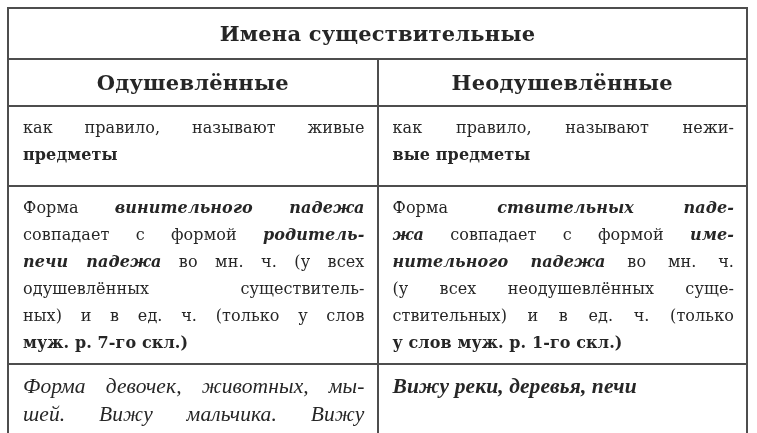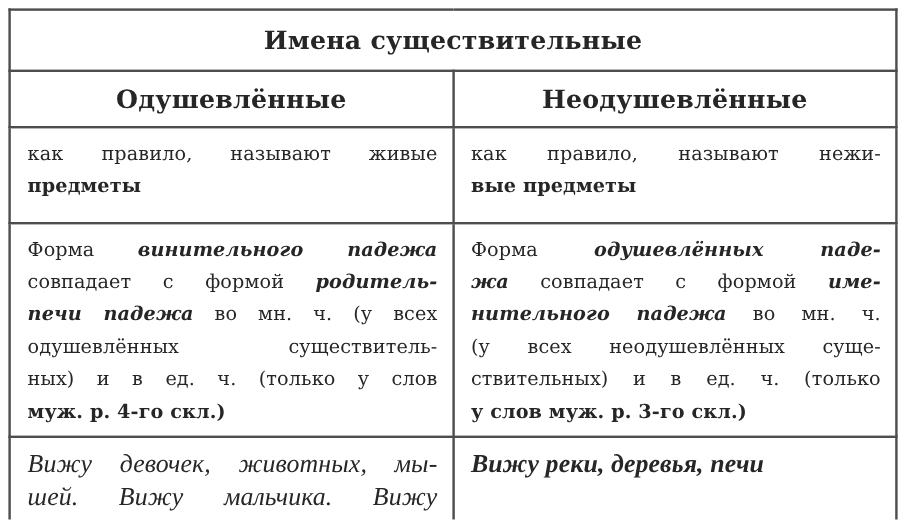--- a/index.html
+++ b/index.html
@@ -81,34 +81,34 @@
           <div class="line"><span>вые предметы</span></div>
         </td>
   </tr>
   <tr class="row-rule">
     <td class="cell">
           <div class="line"><span>Форма </span><span class="b">винительного падежа</span></div>
           <div class="line"><span>совпадает с формой </span><span class="b">родитель-</span></div>
           <div class="line"><span class="b">печи падежа</span><span> во мн. ч. (у всех</span></div>
           <div class="line"><span>одушевлённых существитель-</span></div>
           <div class="line"><span>ных) и в ед. ч. (только у слов</span></div>
-          <div class="line"><span>муж. р. 4-го скл.)</span></div>
+          <div class="line"><span>муж. р. 7-го скл.)</span></div>
         </td>
     <td class="cell">
-          <div class="line"><span>Форма </span><span class="b">одушевлённых паде-</span></div>
+          <div class="line"><span>Форма </span><span class="b">ствительных паде-</span></div>
           <div class="line"><span class="b">жа</span><span> совпадает с формой </span><span class="b">име-</span></div>
           <div class="line"><span class="b">нительного падежа</span><span> во мн. ч.</span></div>
           <div class="line"><span>(у всех неодушевлённых суще-</span></div>
           <div class="line"><span>ствительных) и в ед. ч. (только</span></div>
-          <div class="line"><span>у слов муж. р. 3-го скл.)</span></div>
+          <div class="line"><span>у слов муж. р. 1-го скл.)</span></div>
         </td>
   </tr>
   <tr class="row-ex">
     <td class="cell">
-          <div class="line"><span>Вижу девочек, животных, мы-</span></div>
+          <div class="line"><span>Форма девочек, животных, мы-</span></div>
           <div class="line"><span>шей. Вижу мальчика. Вижу</span></div>
           <div class="line"><span>стол</span></div>
         </td>
     <td class="cell">
           <div class="line"><span>Вижу реки, деревья, печи</span></div>
         </td>
   </tr>
 </tbody>
   </table>
 

